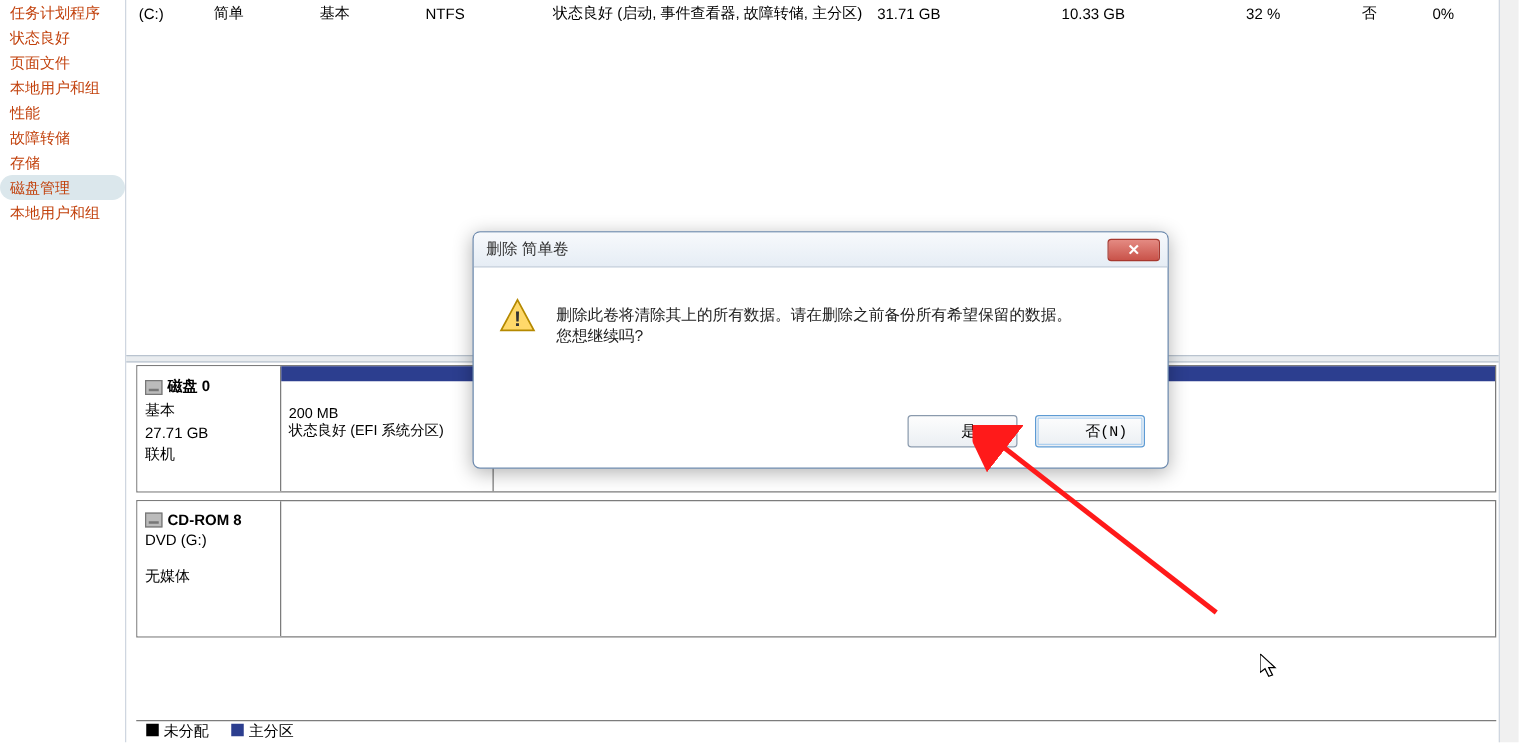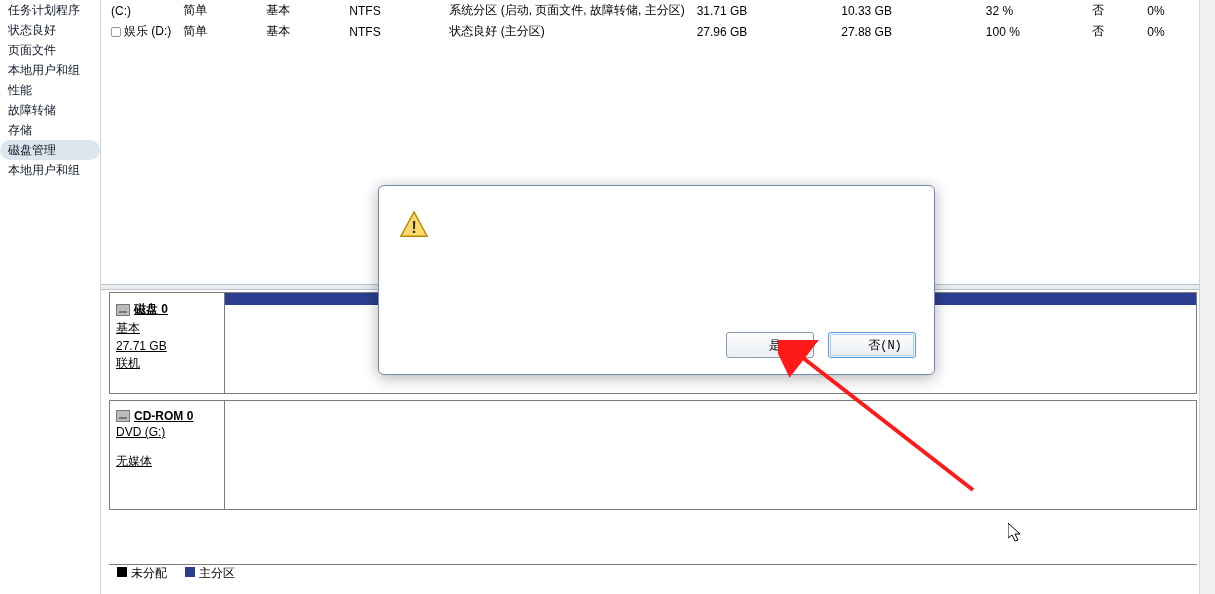--- a/index.html
+++ b/index.html
@@ -18,21 +18,21 @@
     position: absolute;
     left: 0; top: 0;
     width: 100px;
     height: 594px;
     background: #fff;
     padding-top: 0;
   }
   .sidebar-item {
     padding: 2px 6px 2px 8px;
     font-size: 12px;
-    color: #0f172a;
+    color: #c2410c;
     white-space: nowrap;
     line-height: 16px;
     cursor: default;
   }
   .sidebar-item.selected { background: #dbe7ec; border-radius: 10px; }
   .main {
     position: absolute;
     left: 100px;
     top: 0;
     right: 10px;
@@ -58,21 +58,20 @@
     background: #e9ecef;
     border-top: 1px solid #b9c3cf;
     border-bottom: 1px solid #b9c3cf;
   }
   .disk-panel {
     position: absolute;
     left: 8px; right: 8px;
     border: 1px solid #7c7c7c;
     background: #fff;
     display: flex;
-    text-decoration: underline;
   }
   .disk-info {
     width: 115px;
     border-right: 1px solid #7c7c7c;
     padding: 8px 6px;
     font-size: 12px;
     background: #fff;
     display: flex;
     flex-direction: column;
     gap: 2px;
@@ -219,36 +218,24 @@
 
 <div class="main">
 
   <table class="vol-table" style="margin-left:4px;">
     <tbody>
         <tr style="color:#777;">
       <td class="vol-name"><span>(C:)</span></td>
       <td>简单</td>
       <td>基本</td>
       <td>NTFS</td>
-      <td style="width:240px;">系统分区 (启动, 页面文件, 故障转储, 主分区)</td>
+      <td style="width:240px;">状态良好 (启动, 事件查看器, 故障转储, 主分区)</td>
       <td>31.71 GB</td>
       <td>10.33 GB</td>
       <td>32 %</td>
-      <td>否</td>
-      <td>0%</td>
-    </tr>
-    <tr>
-      <td class="vol-name"><span style="display:inline-block;width:10px;height:10px;border:1px solid #999;border-radius:2px;margin-right:3px;vertical-align:middle;"></span><span>娱乐 (D:)</span></td>
-      <td>简单</td>
-      <td>基本</td>
-      <td>NTFS</td>
-      <td>状态良好 (主分区)</td>
-      <td>27.96 GB</td>
-      <td>27.88 GB</td>
-      <td>100 %</td>
       <td>否</td>
       <td>0%</td>
     </tr>
   </tbody>
     </table>
 
   <div class="divider-h" style="top:284px;"></div>
 
   <div class="disk-panel" style="top:292px; height:102px;">
     <div class="disk-info">
@@ -256,53 +243,67 @@
           <span class="disk-icon"></span>
           <span>磁盘 0</span>
         </span>
       <span>基本</span>
       <span>27.71 GB</span>
       <span>联机</span>
     </div>
     <div class="disk-graph">
       <div class="disk-stripe"></div>
       <div class="disk-parts">
+        <div class="part" style="width:170px;">
+          <div>200 MB</div>
+          <div>状态良好 (EFI 系统分区)</div>
+        </div>
         <div class="part" style="flex:1;"></div>
       </div>
     </div>
   </div>
 
   <div class="disk-panel" style="top:400px; height:110px;">
     <div class="disk-info">
       <span class="disk-icon-row">
           <span class="disk-icon"></span>
-          <span>CD-ROM 0</span>
+          <span>CD-ROM 8</span>
         </span>
       <span>DVD (G:)</span>
       <span style="height:10px;"></span>
       <span>无媒体</span>
     </div>
     <div class="disk-graph"></div>
   </div>
 
-  <div class="legend" style="top:564px;text-align:right;">
+  <div class="legend" style="top:576px;text-align:right;">
     <span><span class="legend-sw" style="background:#000;"></span><span>未分配</span></span>
     <span><span class="legend-sw" style="background:#2c3e8f;"></span><span>主分区</span></span>
   </div>
 </div>
 
 <div class="right-rail"></div>
 
 <div class="dialog">
+  <div class="dialog-title">
+    <span>删除 简单卷</span>
+    <div class="dialog-close">
+      <span>✕</span>
+    </div>
+  </div>
   <div class="dialog-body">
     <div class="warn-icon">
       <svg viewBox="0 0 32 32">
           <polygon points="16,2 30,28 2,28" fill="#ffd96a" stroke="#b58900" stroke-width="1.5"></polygon>
           <text x="16" y="24" text-anchor="middle" font-size="18" font-weight="bold" fill="#333">!</text>
         </svg>
+    </div>
+    <div>
+      <div>删除此卷将清除其上的所有数据。请在删除之前备份所有希望保留的数据。</div>
+      <div>您想继续吗?</div>
     </div>
   </div>
   <div class="dialog-buttons">
     <div class="btn">是(Y)</div>
     <div class="btn focus">否(N)</div>
   </div>
 </div>
 
 <svg class="arrow-annot" viewBox="0 0 210 160">
   <defs>

